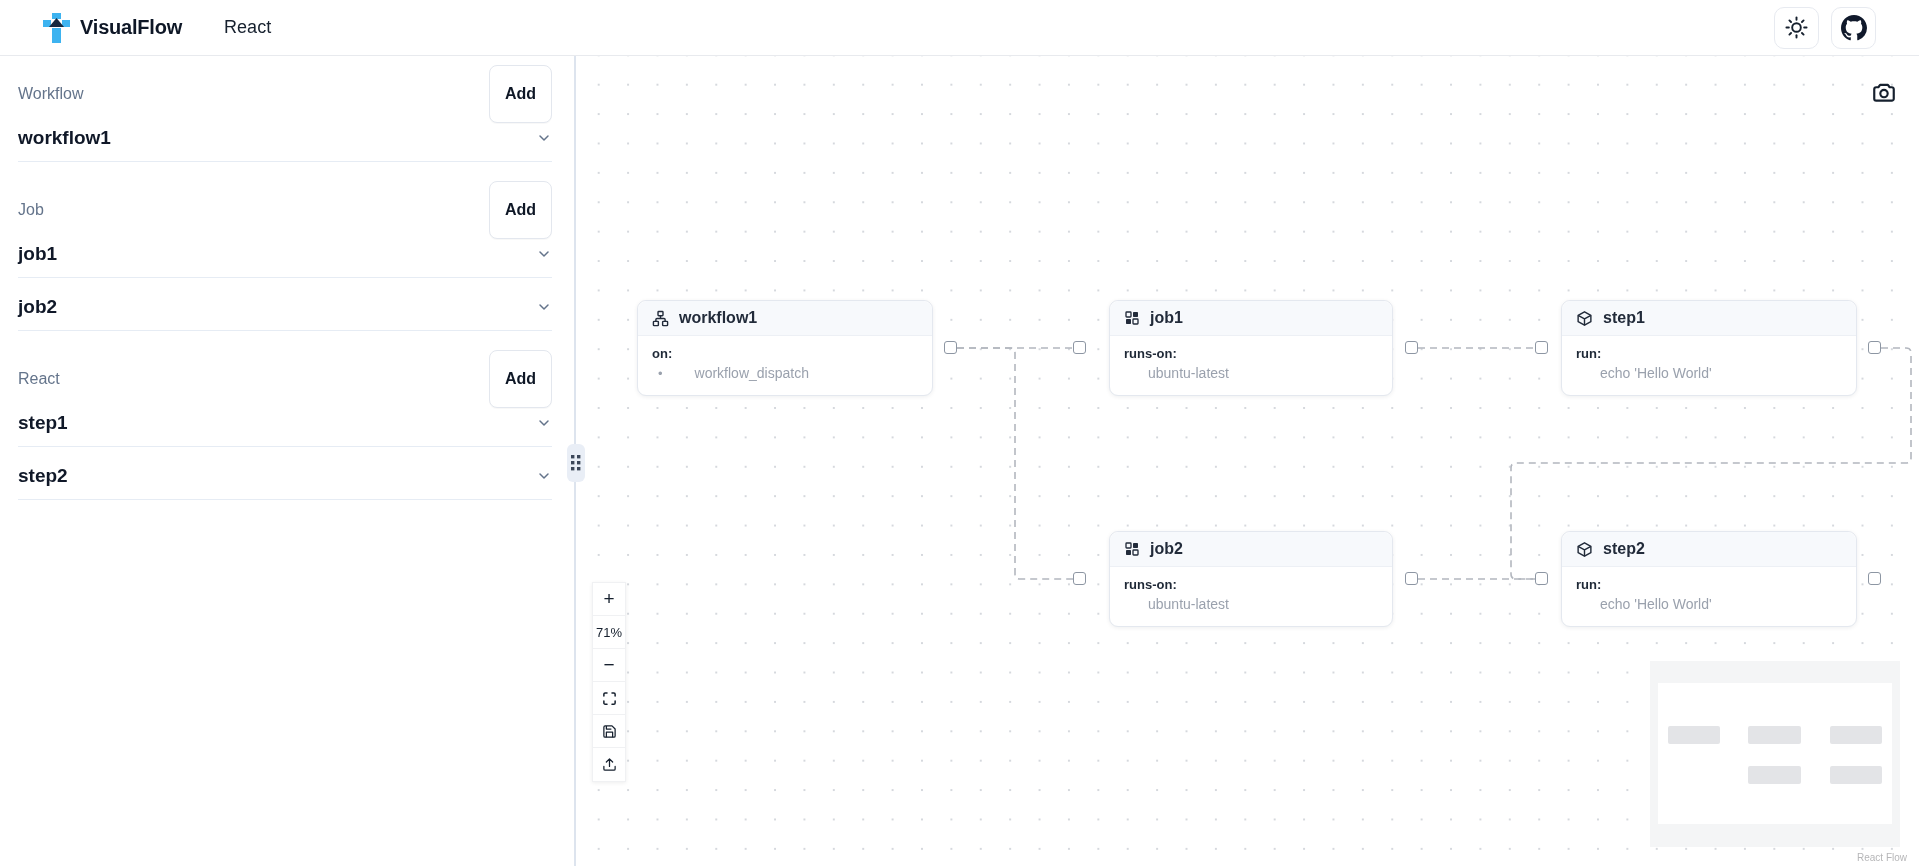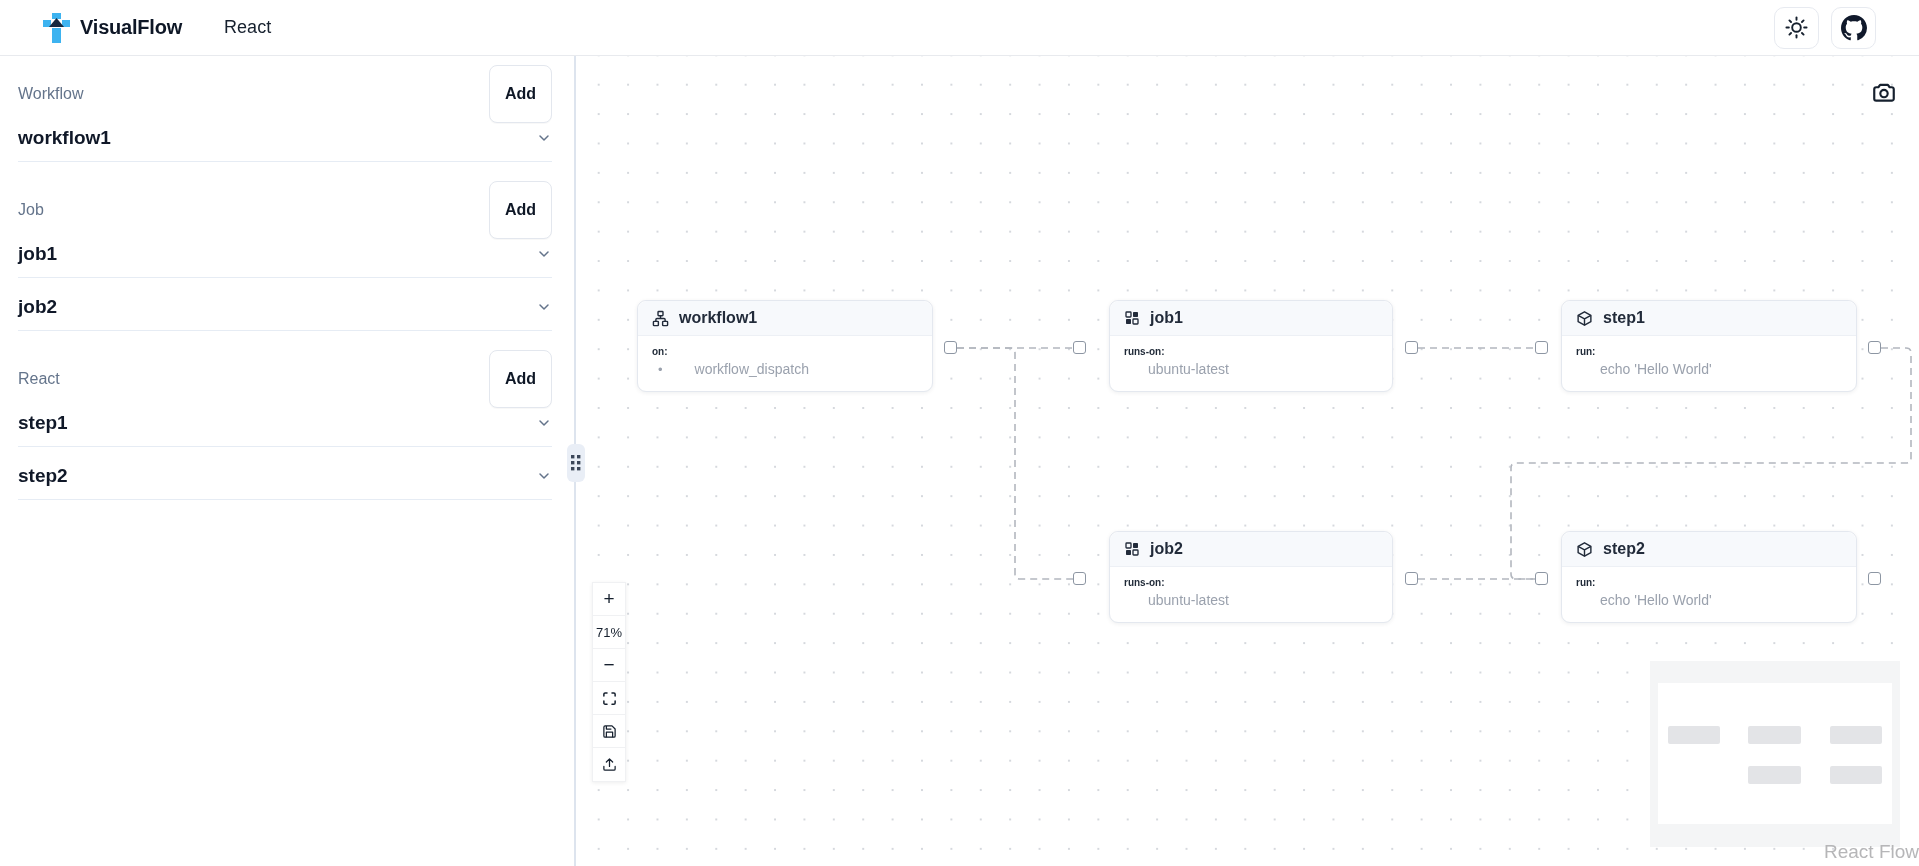--- a/index.html
+++ b/index.html
@@ -49,21 +49,21 @@
     display:flex; align-items:center; justify-content:center; }
 
   
   .node { position:absolute; width:296px; background:#fff; border:1px solid #e4e8ef;
     border-radius:9px; box-shadow:0 1px 4px rgba(15,23,42,.07); cursor:grab; }
   .node-job { width:284px; }
   .node-header { background:#f7f9fc; border-bottom:1px solid #edf0f5;
     border-radius:9px 9px 0 0; padding:8px 14px; display:flex; align-items:center; gap:10px; }
   .node-title { font-size:16px; font-weight:600; color:#222b3a; }
   .node-body { padding:10px 14px 14px; }
-  .node-field-label { font-size:10px; font-weight:700; color:#1f2937; }
+  .node-field-label { font-size:13px; font-weight:700; color:#1f2937; }
   .node-field-value { font-size:14px; color:#9aa1ad; margin-top:4px;margin-left:24px; }
   .bullet-row { display:flex; gap:8px; align-items:baseline; margin-top:4px; padding-left:6px; }
   .bullet-dot { color:#9aa1ad; font-size:13px; }
 
   
   .handle { position:absolute; width:13px; height:13px; background:#fff;
     border:1.6px solid #8d96a3; border-radius:3px; z-index:6; cursor:crosshair; }
 
   
   .edges { position:absolute; inset:0; width:100%; height:100%; z-index:4; pointer-events:none; }
@@ -78,21 +78,21 @@
     font-size:19px; color:#16202e; font-family:"Liberation Sans",sans-serif; }
   .ctrl-btn:last-child { border-bottom:none; }
   .ctrl-zoom-level { font-size:13px; color:#16202e; cursor:default; }
 
   
   .minimap { position:absolute; right:19px; bottom:19px; width:250px; height:186px;
     background:#f4f5f6; z-index:10; cursor:pointer; }
   .mm-viewport { position:absolute; left:8px; top:22px; width:234px; height:141px; background:#fff; }
   .mm-node { position:absolute; background:#e3e4e7; border-radius:2px; height:18px; width:52px; }
 
-  .attribution { position:absolute; right:0; bottom:3px; font-size:19px; color:#b6b6b8; z-index:11; }
+  .attribution { position:absolute; right:12px; bottom:3px; font-size:10px; color:#b6b6b8; z-index:11; }
 
   svg { display:block; }
 </style>
 </head>
 <body>
 
 <header class="navbar">
   <div class="brand">
     <span>
       <svg width="27" height="30" viewBox="0 0 27 30">

